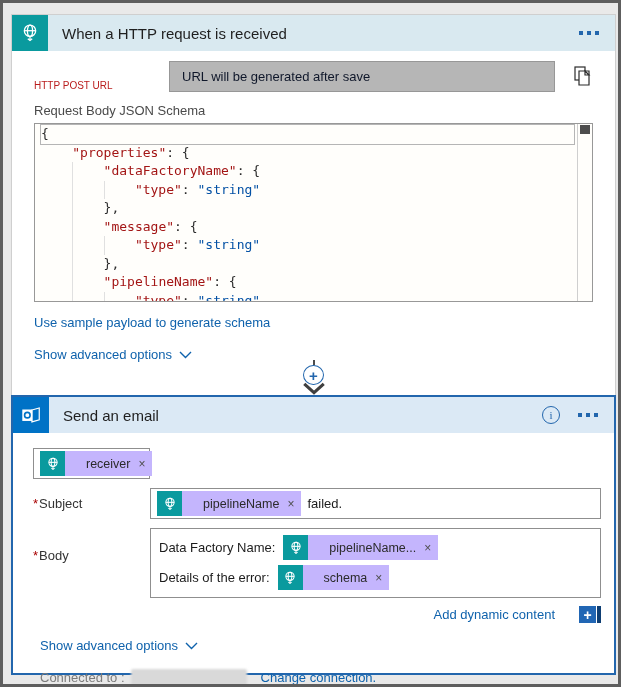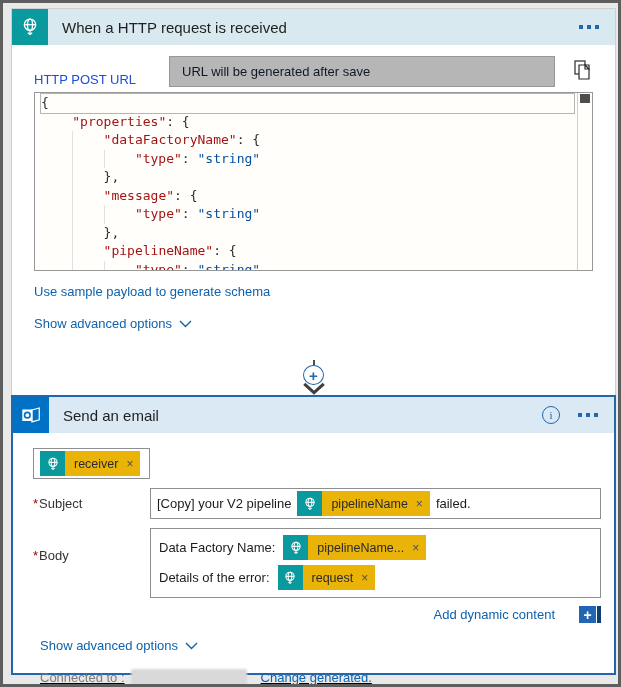--- a/index.html
+++ b/index.html
@@ -1,41 +1,41 @@
 <!DOCTYPE html>
 <html style="--teal: #0a9a9e; --outlook_blue: #0072c6; --link_blue: #0f62ac; --selected_border: #2266ad; --key_red: #a31515; --value_blue: #0451a5;"><head>
 <meta charset="utf-8">
 <style>
   * { margin:0; padding:0; box-sizing:border-box; }
   html,body { width:621px; height:687px; font-family:"Liberation Sans", sans-serif; }
   .frame { position:absolute; inset:0; width:621px; height:687px; border:3px solid #5e5e5e; background:#e9e9e9; overflow:hidden; }
 
   
   .card { position:absolute; left:8px; width:605px; background:#fff; }
-  .card1 { top:5px; height:402px; border:1px solid #cfcfcf; }
+  .card1 { top:11px; height:402px; border:1px solid #cfcfcf; }
   .card2 { top:392px; height:280px; border:2px solid var(--selected_border); }
 
   .chead { display:flex; align-items:center; height:36px; }
   .card1 .chead { background:#d9e9f0; }
   .card2 .chead { background:#dbe9f5; height:36px; }
   .chead-icon { width:36px; height:36px; flex:0 0 36px; display:flex; align-items:center; justify-content:center; }
   .tic-teal { background:var(--teal); }
   .tic-blue { background:var(--outlook_blue); }
   .chead-title { font-size:15px; color:#1f1f1f; padding-left:14px; flex:1; }
   .chead-right { display:flex; align-items:center; gap:18px; padding-right:16px; }
   .dots { display:flex; gap:4px; cursor:pointer; }
   .dots i { width:4px; height:4px; background:var(--selected_border); display:block; }
   .info { width:18px; height:18px; border-radius:50%; border:1.5px solid var(--selected_border);
           color:var(--selected_border); font-size:11px; font-family:"Liberation Serif", serif;
           display:flex; align-items:center; justify-content:center; cursor:pointer; }
 
   
   .c1body { padding:10px 22px 0 22px; }
   .frow { display:grid; grid-template-columns:135px 1fr 38px; align-items:center; }
-  .flabel { font-size:13px; color:#1d4ed8;margin-top:17px; }
+  .flabel { font-size:10px; color:#b91c1c;margin-top:17px; }
   .urlbox { height:31px; background:#b6b6b6; border:1px solid #979797; display:flex; align-items:center;
             padding-left:12px; font-size:13px; color:#0f172a; }
   .copybtn { display:flex; justify-content:flex-end; cursor:pointer; }
 
   .schema-label { font-size:13px; color:#4a4a4a; margin-top:11px; }
   .editor { position:relative; margin-top:5px; height:179px; border:1px solid #989898; background:#fffefb;
             font-family:"DejaVu Sans Mono", monospace; font-size:13px; line-height:18.5px; overflow:hidden;
             padding:1px 18px 0 6px; cursor:text; }
   .cl { white-space:pre; }
   .cl.cur { outline:1px solid #b5b5b5; }
@@ -66,32 +66,32 @@
   .erow.top { align-items:start; }
   .elabel { font-size:13px; color:#333; }
   .req { color:#a80000; margin-right:1px; }
   .ebox { border:1px solid #8f8f8f; background:#fff; min-height:31px; display:flex; align-items:center;
           padding:2px 6px; gap:6px; font-size:13px; color:#1c1c1c; flex-wrap:wrap; cursor:text; }
   .ebox.body { flex-direction:column; align-items:flex-start; padding:6px 6px 7px 8px; gap:5px; }
   .bline { display:flex; align-items:center; gap:8px; }
 
   .token { display:inline-flex; align-items:stretch; height:25px; cursor:pointer; }
   .token .tic { width:25px; background:var(--teal); display:flex; align-items:center; justify-content:center; flex:0 0 25px; }
-  .token .tlb { background:#eab308; display:flex; align-items:center; gap:8px; padding:0 7px 0 9px;
+  .token .tlb { background:#c4b5fd; display:flex; align-items:center; gap:8px; padding:0 7px 0 21px;
                 font-size:12.5px; color:#2b2b2b; white-space:nowrap;justify-content:space-between; }
   .token .tx { color:#4f4f4f; font-size:12px; cursor:pointer; line-height:1; }
 
   .addrow { display:flex; justify-content:flex-end; align-items:center; gap:24px; margin-top:8px; }
   .adbtn { display:flex; align-items:stretch; height:17px; cursor:pointer; }
   .adbtn .sq { width:17px; background:#2166b4; color:#fff; font-size:14px; font-weight:bold;
                display:flex; align-items:center; justify-content:center; line-height:1; }
   .adbtn .bar { width:4px; background:#0e3e73; margin-left:1px; }
 
   .adv2 { margin-top:15px; display:flex; align-items:center; gap:7px; padding-left:7px; }
-  .connrow { margin-top:16px; display:flex; align-items:center; padding-left:7px; font-size:13px;text-decoration:underline; }
+  .connrow { margin-top:16px; display:flex; align-items:center; padding-left:7px; font-size:13px; }
   .connlbl { color:#7b7b7b; }
   .redact { width:116px; height:17px; background:#d9d9d9; margin:0 14px 0 6px; filter:blur(1.3px); border-radius:2px; }
 </style>
 </head>
 <body>
 
 <div class="frame">
 
   <div class="card card1">
     <div class="chead">
@@ -120,20 +120,21 @@
         <div class="urlbox">URL will be generated after save</div>
         <div class="copybtn">
           <svg width="20" height="24" viewBox="0 0 20 24">
             <rect x="2" y="2" width="10" height="13" fill="#fff" stroke="#2b2b2b" stroke-width="1.2"></rect>
             <path d="M6 6h10v14H6z" fill="#fff" stroke="#2b2b2b" stroke-width="1.2"></path>
             <path d="M12 6l4 4h-4z" fill="#fff" stroke="#2b2b2b" stroke-width="1.2"></path>
           </svg>
         </div>
       </div>
 
+      <div class="schema-label">Request Body JSON Schema</div>
 
       <div class="editor">
         <div>
             <div class="cl cur"><span class="sp">{</span></div>
             <div class="cl"><span class="ind">&nbsp;</span><span class="sk">"properties"</span><span class="sp">: {</span></div>
             <div class="cl"><span class="ind">&nbsp;</span><span class="ind g">&nbsp;</span><span class="sk">"dataFactoryName"</span><span class="sp">: {</span></div>
             <div class="cl"><span class="ind">&nbsp;</span><span class="ind g">&nbsp;</span><span class="ind g">&nbsp;</span><span class="sk">"type"</span><span class="sp">: </span><span class="sv">"string"</span></div>
             <div class="cl"><span class="ind">&nbsp;</span><span class="ind g">&nbsp;</span><span class="sp">},</span></div>
             <div class="cl"><span class="ind">&nbsp;</span><span class="ind g">&nbsp;</span><span class="sk">"message"</span><span class="sp">: {</span></div>
             <div class="cl"><span class="ind">&nbsp;</span><span class="ind g">&nbsp;</span><span class="ind g">&nbsp;</span><span class="sk">"type"</span><span class="sp">: </span><span class="sv">"string"</span></div>
@@ -207,21 +208,20 @@
                 <span>receiver</span>
                 <span class="tx">×</span>
               </span>
           </span>
         </div>
       </div>
 
       <div class="erow">
         <div class="elabel"><span class="req">*</span><span>Subject</span></div>
         <div class="ebox">
-          <span>[Copy] your V2 pipeline</span>
           <span class="token">
             <span class="tic">
               <svg width="16" height="16" viewBox="0 0 24 24" fill="none" stroke="#fff" stroke-width="1.6">
                 <circle cx="12" cy="9.5" r="6.2"></circle>
                   <ellipse cx="12" cy="9.5" rx="2.8" ry="6.2"></ellipse>
                 <path d="M5.8 9.5h12.4"></path>
                   <path d="M12 15.7v4.2"></path>
                   <path d="M9.6 18.2l2.4 1.9 2.4-1.9"></path>
               </svg>
             </span>
@@ -261,21 +261,21 @@
               <span class="tic">
                 <svg width="16" height="16" viewBox="0 0 24 24" fill="none" stroke="#fff" stroke-width="1.6">
                   <circle cx="12" cy="9.5" r="6.2"></circle>
                     <ellipse cx="12" cy="9.5" rx="2.8" ry="6.2"></ellipse>
                   <path d="M5.8 9.5h12.4"></path>
                     <path d="M12 15.7v4.2"></path>
                     <path d="M9.6 18.2l2.4 1.9 2.4-1.9"></path>
                 </svg>
               </span>
               <span class="tlb">
-                  <span>request</span>
+                  <span>schema</span>
                   <span class="tx">×</span>
                 </span>
             </span>
           </div>
         </div>
       </div>
 
       <div class="addrow">
         <a class="blue">Add dynamic content</a>
         <span class="adbtn">
@@ -287,18 +287,18 @@
       <div class="adv2">
         <a class="blue">Show advanced options</a>
         <svg width="13" height="8" viewBox="0 0 13 8">
           <polyline points="1,1 6.5,6.5 12,1" fill="none" stroke="#0f62ac" stroke-width="1.4"></polyline>
         </svg>
       </div>
 
       <div class="connrow">
         <span class="connlbl">Connected to :</span>
         <span class="redact"></span>
-        <a class="blue">Change generated.</a>
+        <a class="blue">Change connection.</a>
       </div>
     </div>
   </div>
 
 </div>
 
 </body></html>

